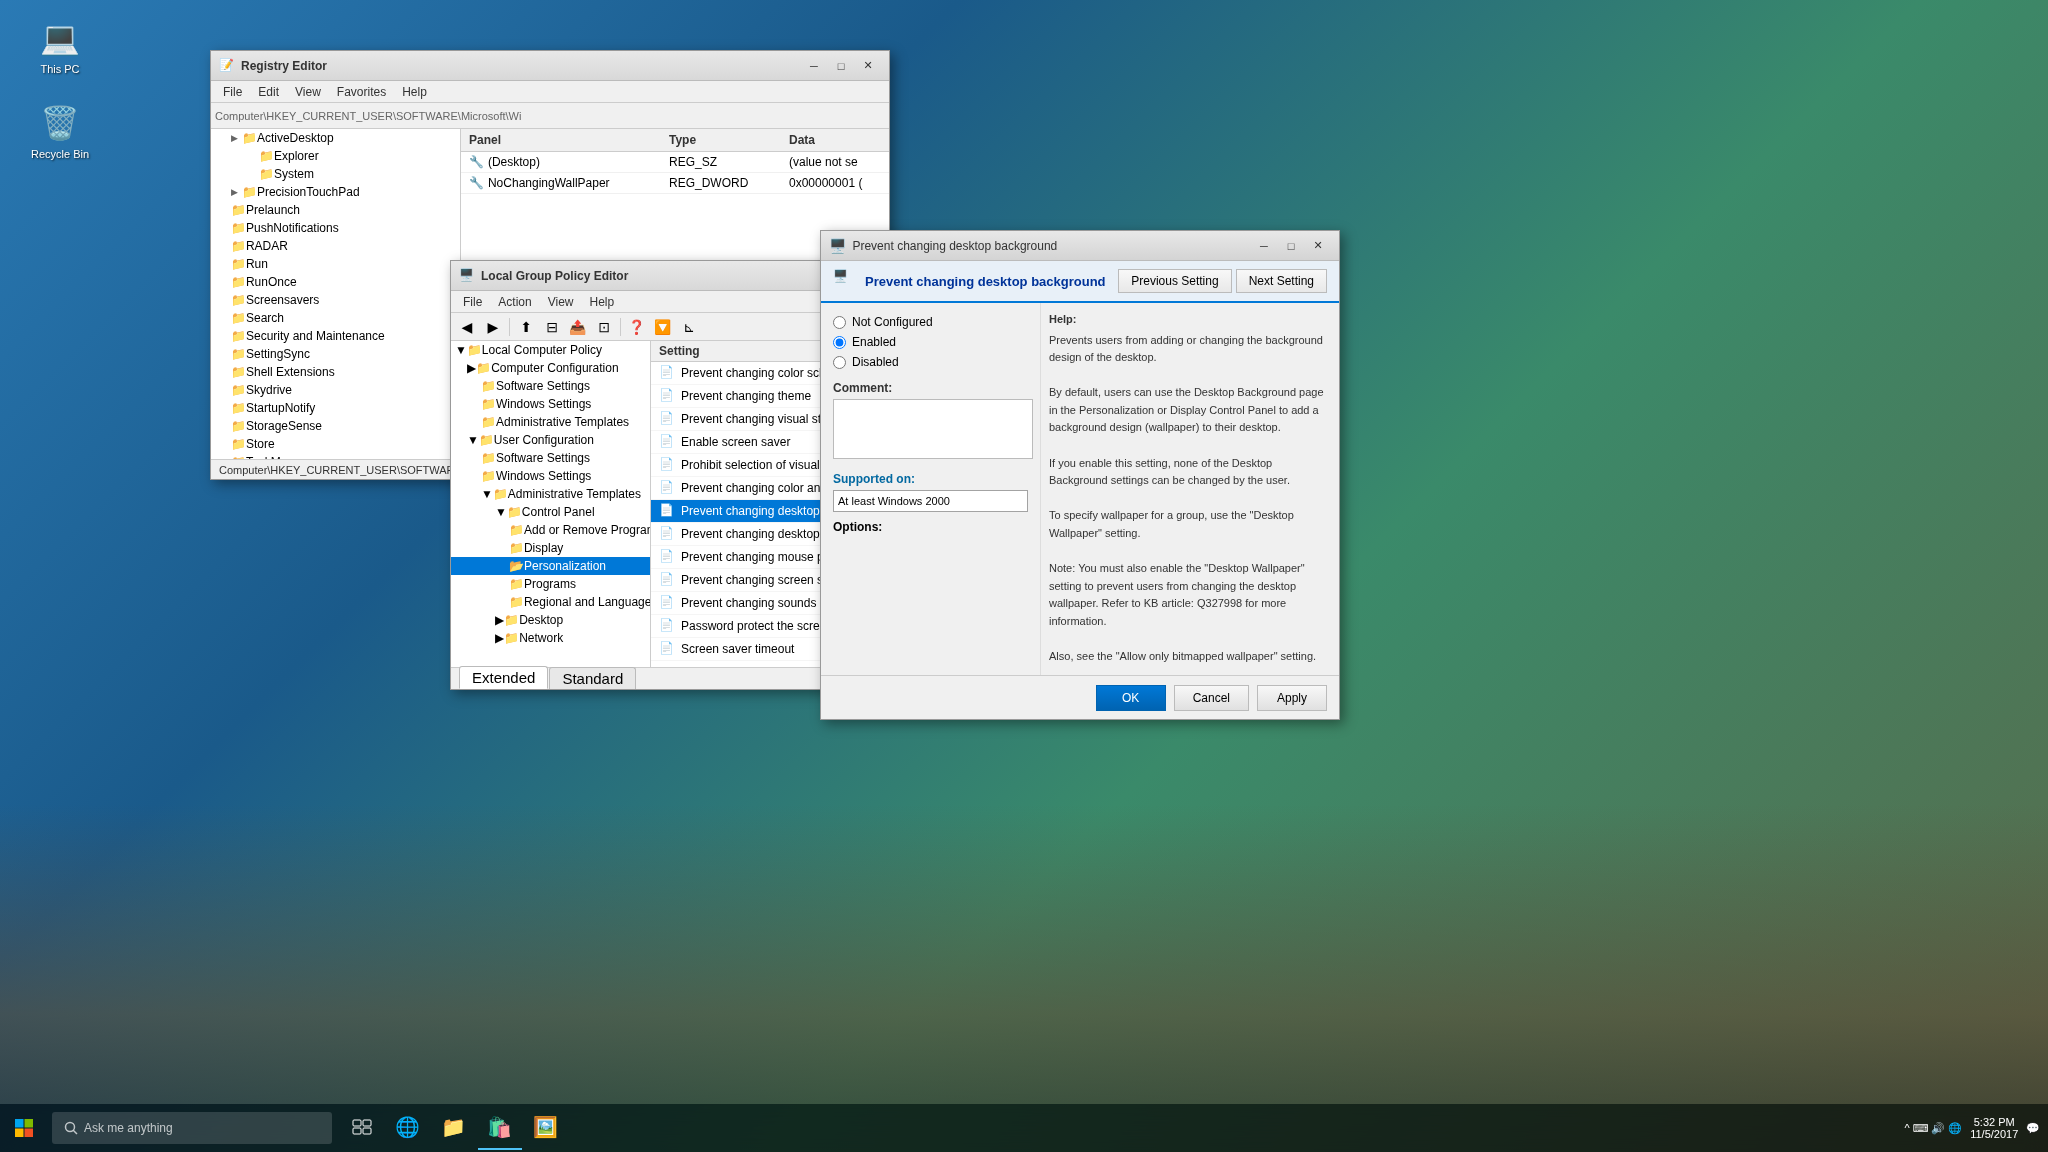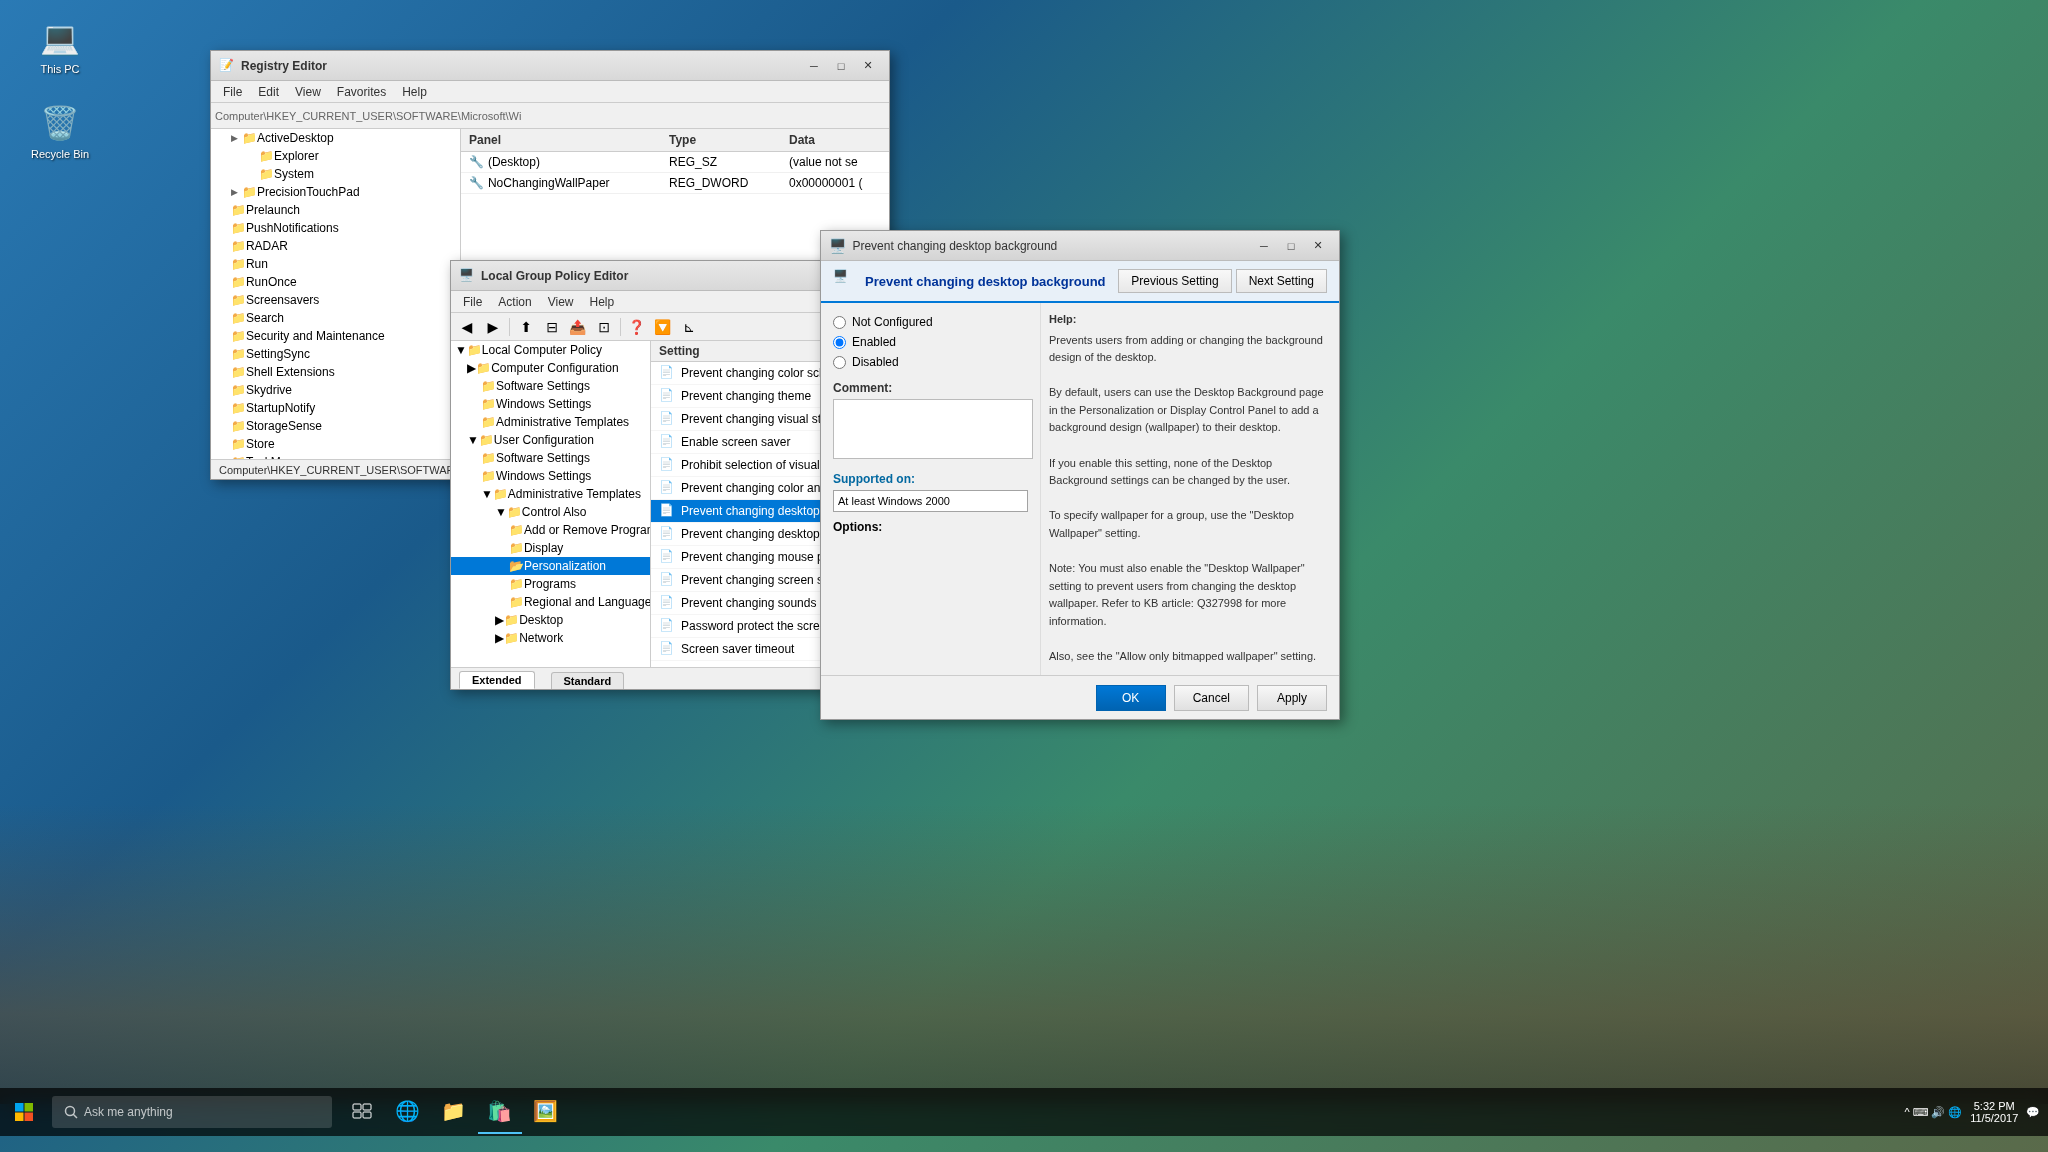--- a/index.html
+++ b/index.html
@@ -40,21 +40,21 @@
     .desktop-icon .icon-label {
       color: white;
       font-size: 11px;
       text-align: center;
       text-shadow: 1px 1px 2px rgba(0,0,0,0.8);
     }
 
     
     .taskbar {
       position: absolute;
-      bottom: 16px;
+      bottom: 0;
       left: 0;
       right: 0;
       height: 48px;
       background: rgba(0,0,0,0.7);
       backdrop-filter: blur(10px);
       display: flex;
       align-items: center;
       z-index: 1000;
     }
     .taskbar-start {
@@ -308,25 +308,24 @@
       padding: 0 8px;
       background: #f0f0f0;
       border-top: 1px solid #ccc;
       flex-shrink: 0;
     }
     .gpe-tab {
       padding: 2px 12px;
       border: 1px solid #bbb;
       border-bottom: none;
       cursor: pointer;
-      font-size: 11px;
+      font-size: 15px;
       background: #e8e8e8;
-      margin-right: 16px;
+      margin-right: 1px;
       border-radius: 3px 3px 0 0;
-      font-weight: bold;
     }
     .gpe-tab.active { background: white; border-bottom: 1px solid white; }
 
     
     #policy-dialog {
       left: 820px;
       top: 230px;
       width: 520px;
       height: 490px;
       z-index: 500;
@@ -676,21 +675,21 @@
             <span>Windows Settings</span>
         </div>
         <div class="gpe-tree-item indent-2">
           <span>▼ </span>
             <span class="folder-yellow">📁</span> 
             <span>Administrative Templates</span>
         </div>
         <div class="gpe-tree-item indent-3">
           <span>▼ </span>
             <span class="folder-yellow">📁</span> 
-            <span>Control Also</span>
+            <span>Control Panel</span>
         </div>
         <div class="gpe-tree-item indent-4">
           <span class="folder-yellow">📁</span> 
             <span>Add or Remove Programs</span>
         </div>
         <div class="gpe-tree-item indent-4">
           <span class="folder-yellow">📁</span> 
             <span>Display</span>
         </div>
         <div class="gpe-tree-item indent-4 selected">

